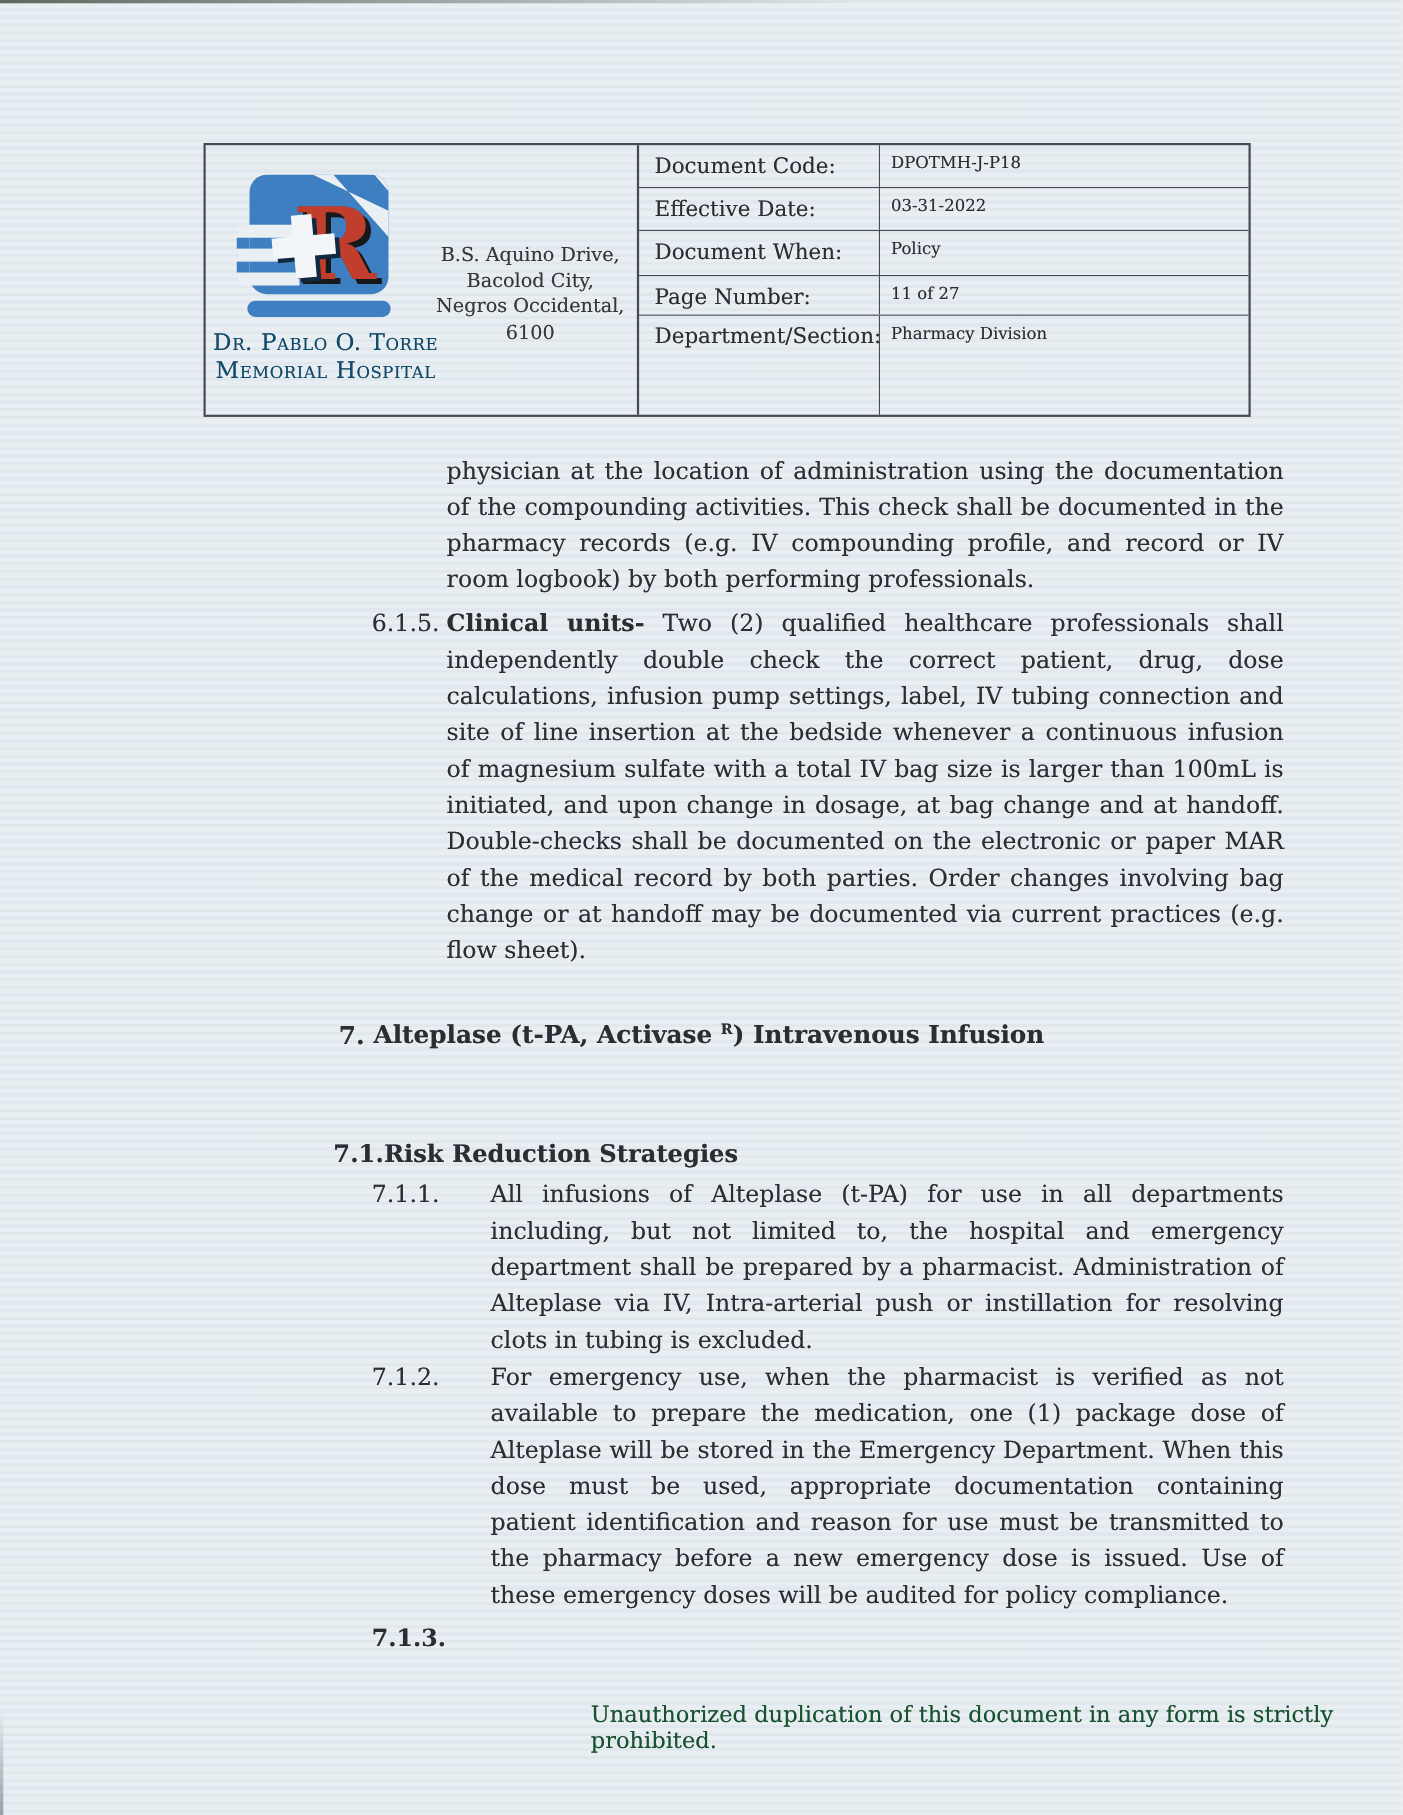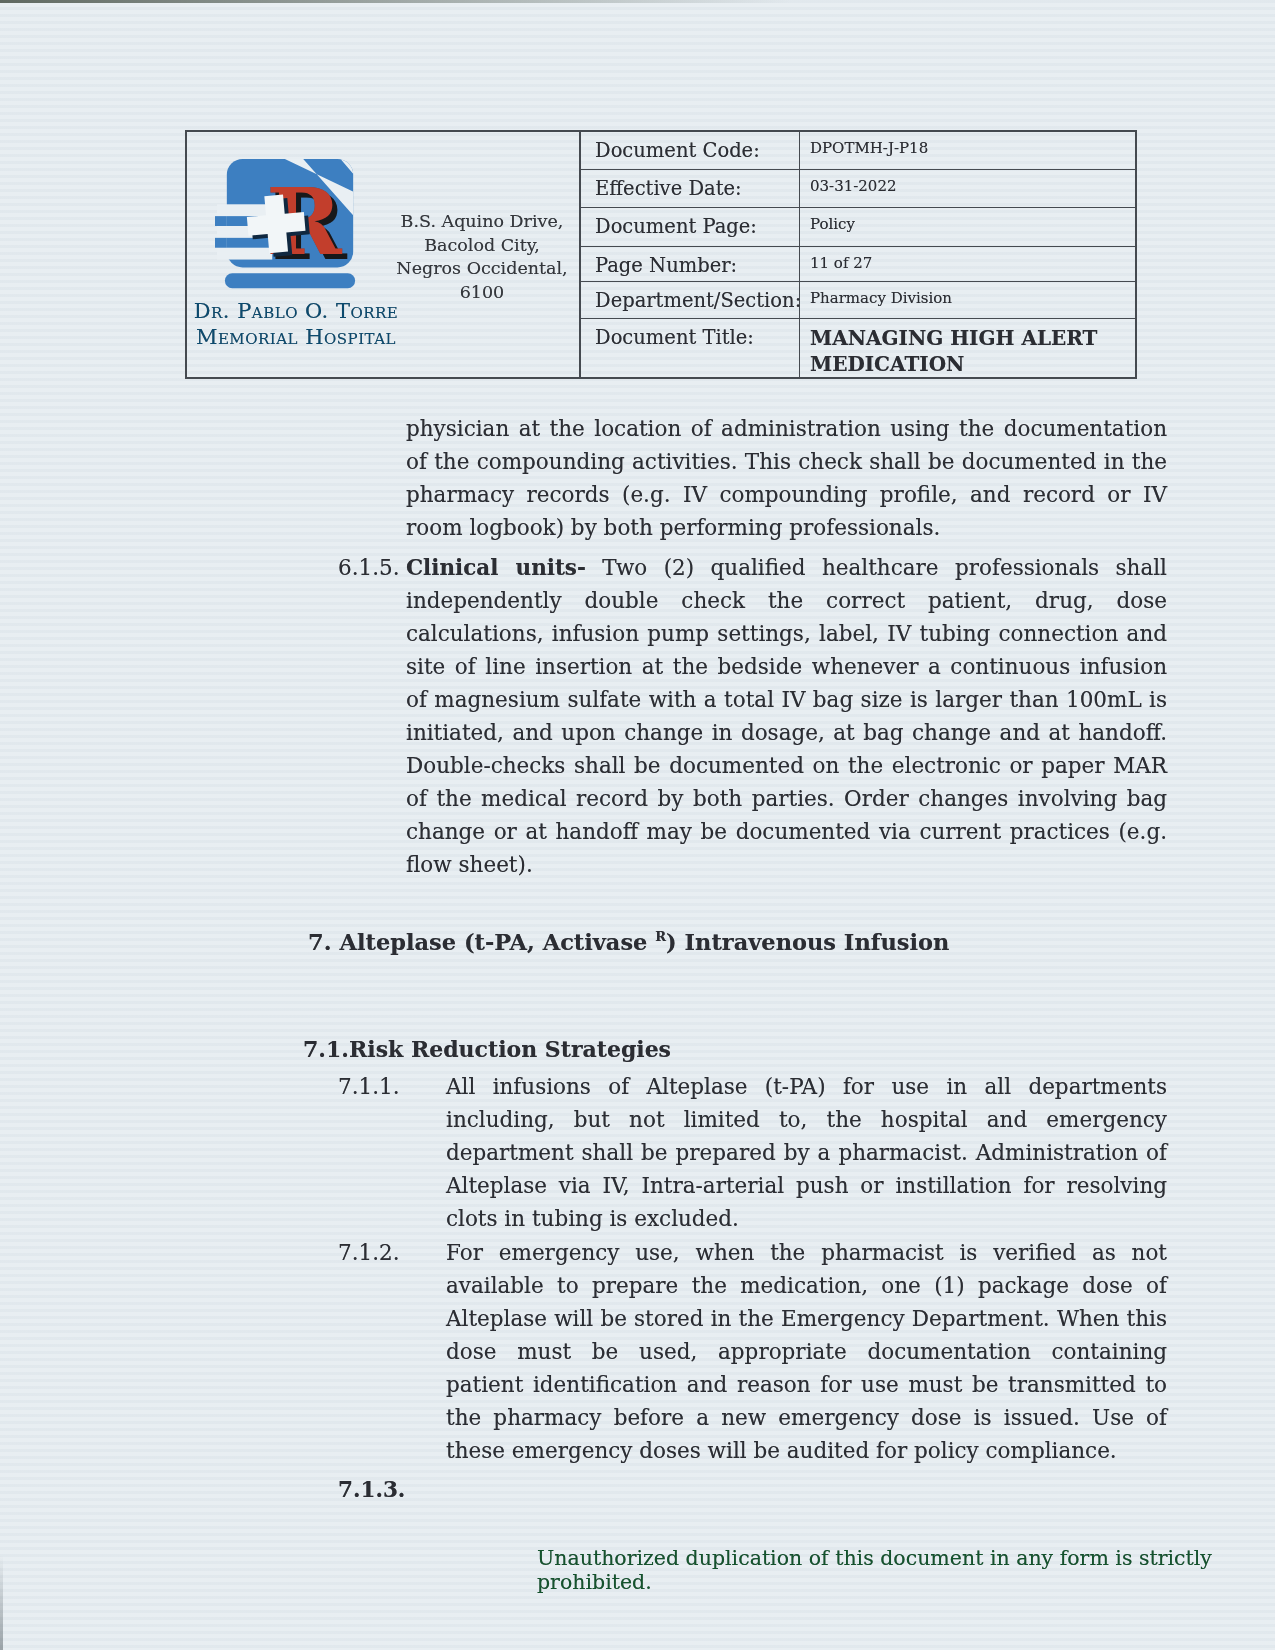--- a/index.html
+++ b/index.html
@@ -17,21 +17,21 @@
   .scan-left{position:absolute;left:0;top:1555px;width:3px;height:95px;
     background:linear-gradient(180deg,rgba(0,0,0,0),rgba(92,102,108,.55));}
 
   
   .htable{position:absolute;left:185px;top:130px;width:948px;height:245px;
     border:2px solid #454a50;display:flex;background:transparent;}
   .left-cell{width:392px;flex:none;border-right:2px solid #454a50;position:relative;}
   .logo{position:absolute;left:28px;top:24px;}
   .hname{position:absolute;left:2px;top:166px;width:214px;text-align:center;
     font-variant:small-caps;font-size:21px;line-height:26px;color:#0c4a6e;letter-spacing:.5px;}
-  .address{position:absolute;left:206px;top:78px;width:178px;text-align:center;
+  .address{position:absolute;left:206px;top:89px;width:178px;text-align:center;
     font-size:17.5px;line-height:23.5px;color:#34373c;}
   .hrows{flex:1;display:flex;flex-direction:column;}
   .hrow{display:flex;border-bottom:1.5px solid #454a50;}
   .hrow:last-child{border-bottom:none;flex:1;}
   .rh38{height:38px;} .rh40{height:40px;} .rh35{height:35px;} .rh37{height:37px;}
   .hlabel{width:200px;flex:none;border-right:1.5px solid #454a50;
     padding:7px 4px 0 14px;font-size:19.5px;white-space:nowrap;}
   .hvalue{flex:1;padding:7px 4px 0 10px;font-size:15px;}
   .hrow.title .hvalue{font-weight:bold;font-size:20px;line-height:26px;padding-top:6px;}
 
@@ -118,34 +118,30 @@
     <div class="hrows">
       <div class="hrow rh38">
         <div class="hlabel">Document Code:</div>
         <div class="hvalue">DPOTMH-J-P18</div>
       </div>
       <div class="hrow rh38">
         <div class="hlabel">Effective Date:</div>
         <div class="hvalue">03-31-2022</div>
       </div>
       <div class="hrow rh40">
-        <div class="hlabel">Document Page:</div>
+        <div class="hlabel">Document When:</div>
         <div class="hvalue">Policy</div>
       </div>
       <div class="hrow rh35">
         <div class="hlabel">Page Number:</div>
         <div class="hvalue">11 of 27</div>
       </div>
       <div class="hrow rh37">
         <div class="hlabel">Department/Section:</div>
         <div class="hvalue">Pharmacy Division</div>
-      </div>
-      <div class="hrow title">
-        <div class="hlabel">Document Title:</div>
-        <div class="hvalue">MANAGING HIGH ALERT MEDICATION</div>
       </div>
     </div>
   </div>
 
   <div class="bodytext">
 
     <p class="cont">physician at the location of administration using the documentation of the compounding activities. This check shall be documented in the pharmacy records (e.g. IV compounding profile, and record or IV room logbook) by both performing professionals.</p>
 
     <div class="item i615">
       <div class="num">6.1.5.</div>

